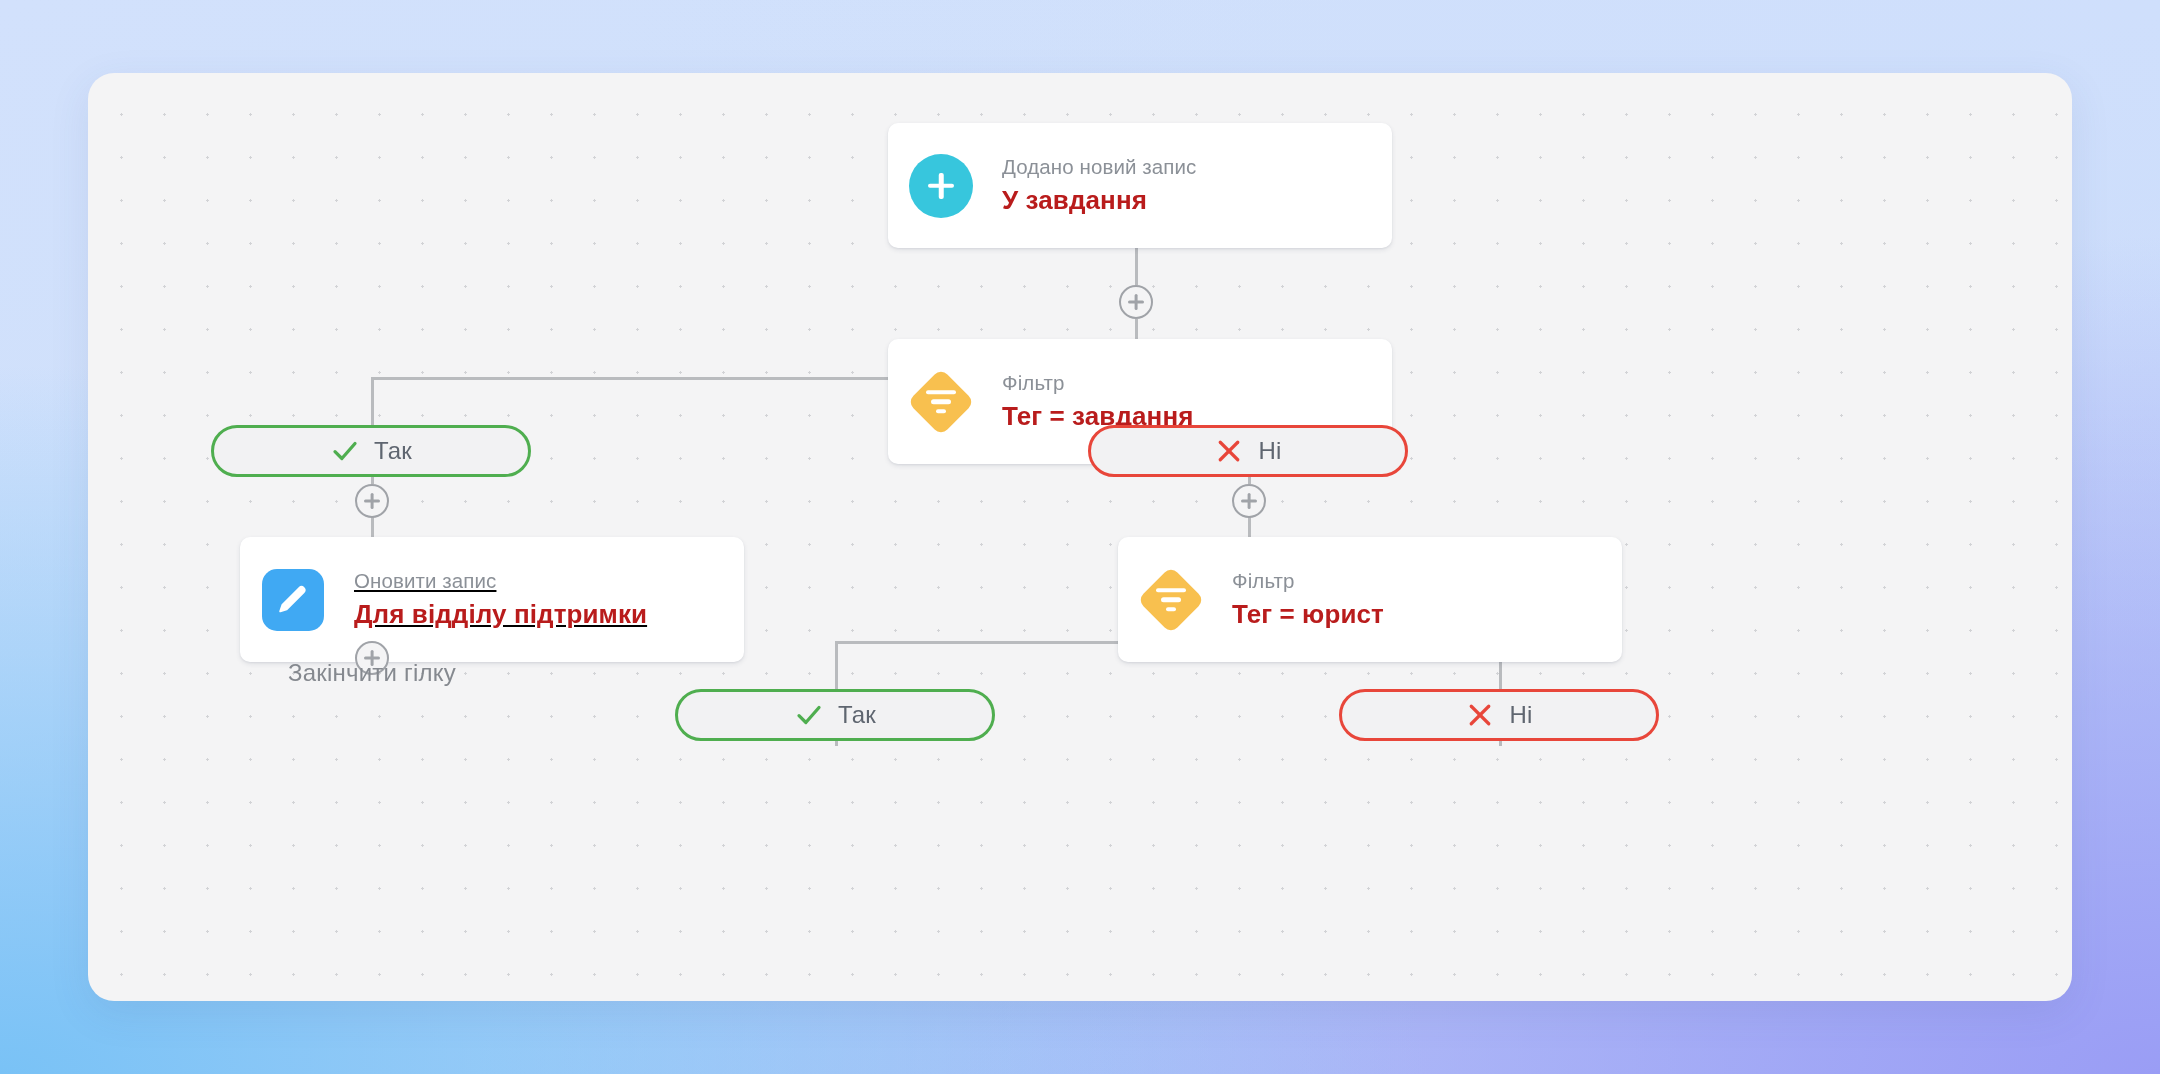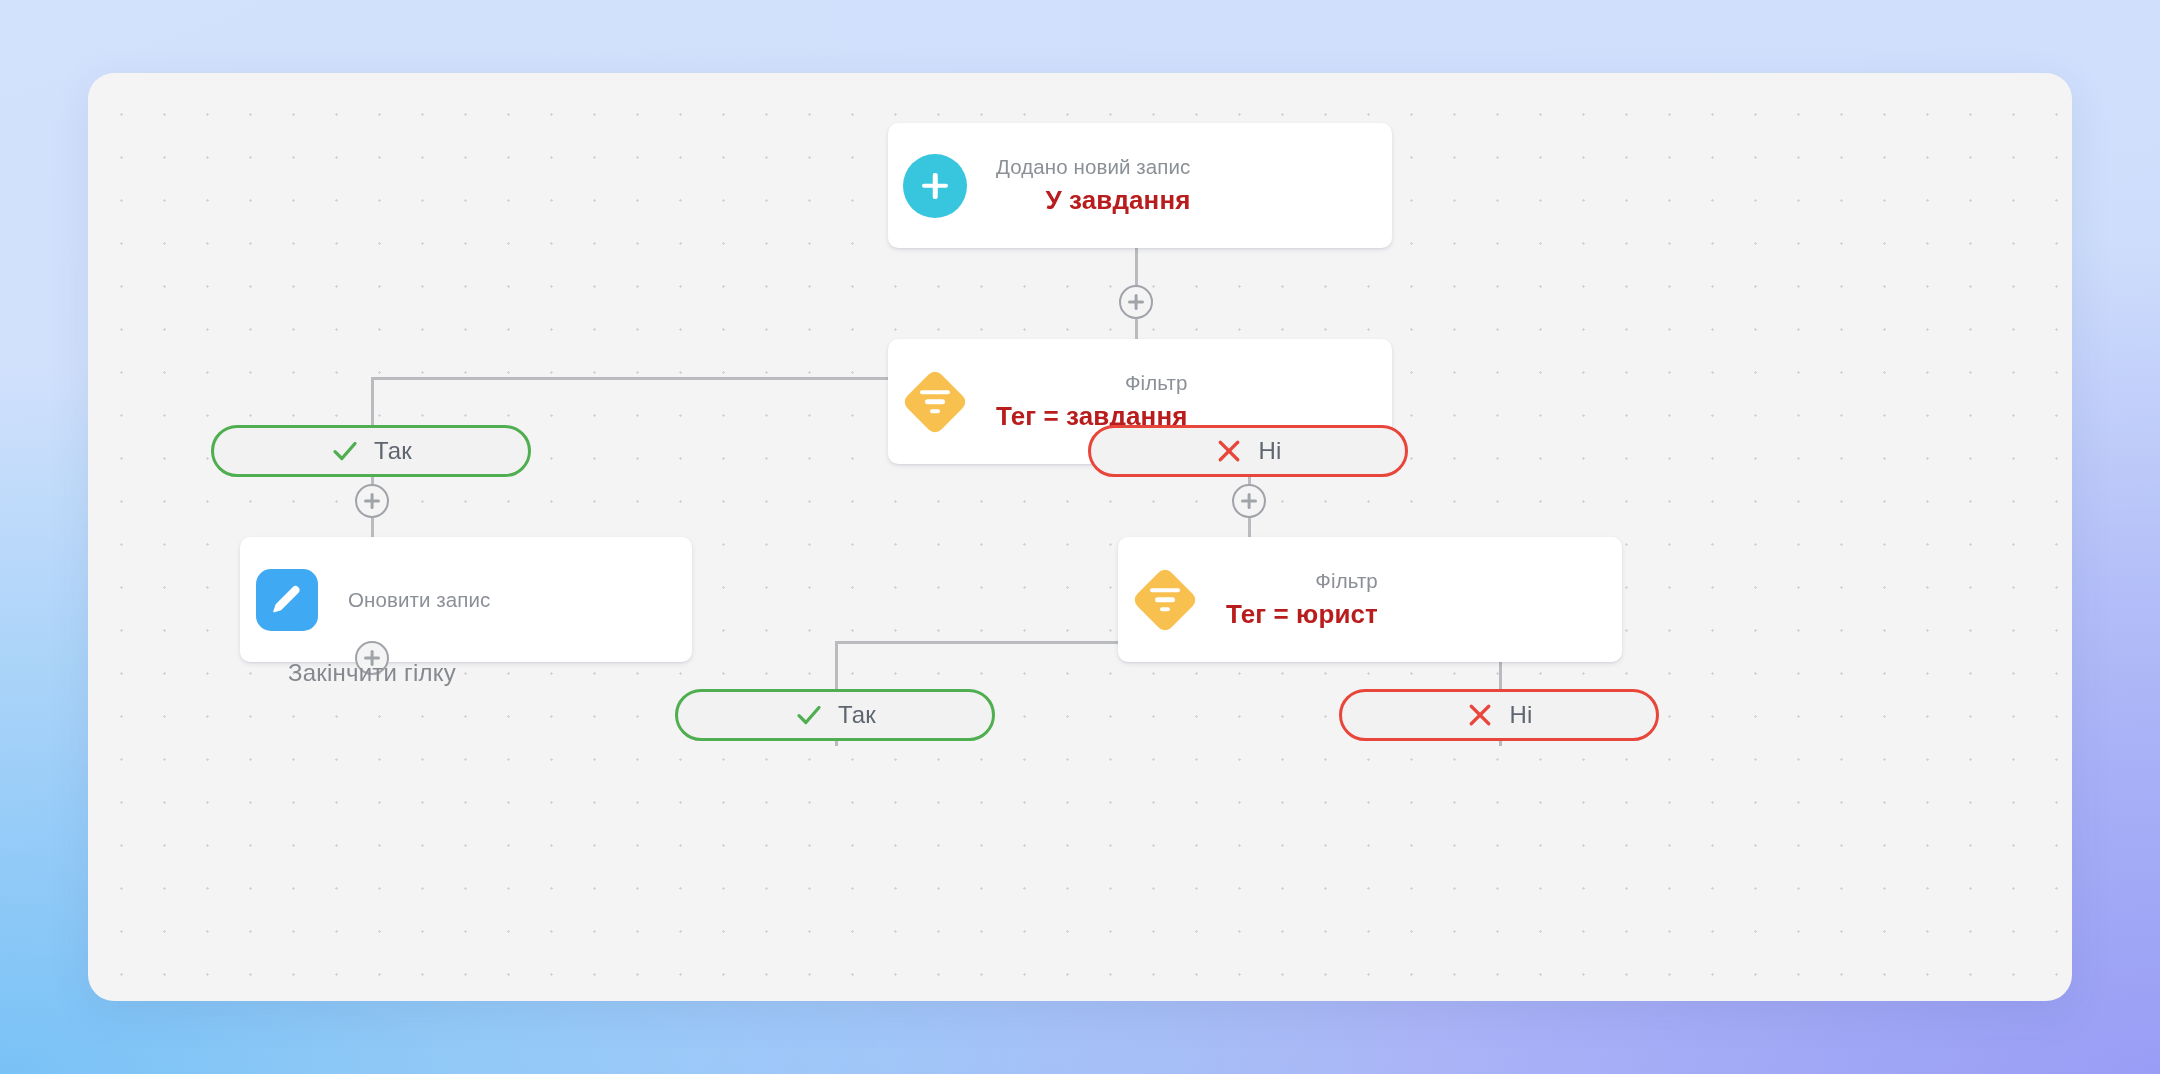--- a/index.html
+++ b/index.html
@@ -46,22 +46,21 @@
   .conn.cap-tr { border-top-right-radius: 3px; }
 
   
   .card {
     position: absolute;
     background: #ffffff;
     border-radius: 10px;
     box-shadow: 0 2px 5px rgba(40,50,80,0.10), 0 1px 2px rgba(40,50,80,0.07);
     display: flex;
     align-items: center;
-    padding: 0 14px;
-    text-align: right;
+    padding: 0 20px;
   }
 
   .card-icon {
     flex: 0 0 auto;
     width: 66px;
     height: 66px;
     display: flex;
     align-items: center;
     justify-content: center;
     margin-right: 28px;
@@ -234,30 +233,31 @@
             <i></i>
           </div>
       </div>
     </div>
     <div class="card-text">
       <div class="card-sub">Фільтр</div>
       <div class="card-title">Тег = завдання</div>
     </div>
   </div>
 
-  <div class="card" style="left:152px; top:464px; width:452px; height:125px;">
+  <div class="card" style="left:152px; top:464px; width:504px; height:125px;text-decoration:underline;">
     <div class="card-icon">
       <div class="ic-update">
         <svg width="34" height="34" viewBox="0 0 24 24" fill="none" stroke="#ffffff" stroke-width="2" stroke-linecap="round" stroke-linejoin="round">
           <path d="M16.5 3.5a2.12 2.12 0 0 1 3 3L7.5 18.5 3 20l1.5-4.5 12-12z" fill="#ffffff" stroke="#ffffff" stroke-width="1.4"></path>
         </svg>
       </div>
     </div>
     <div class="card-text">
       <div class="card-sub">Оновити запис</div>
+      <div class="card-title">Для відділу підтримки</div>
     </div>
   </div>
 
   <div class="card" style="left:1030px; top:464px; width:504px; height:125px;">
     <div class="card-icon">
       <div class="ic-filter">
         <div class="dia"></div>
         <div class="bars">
             <i></i>
             <i></i>

